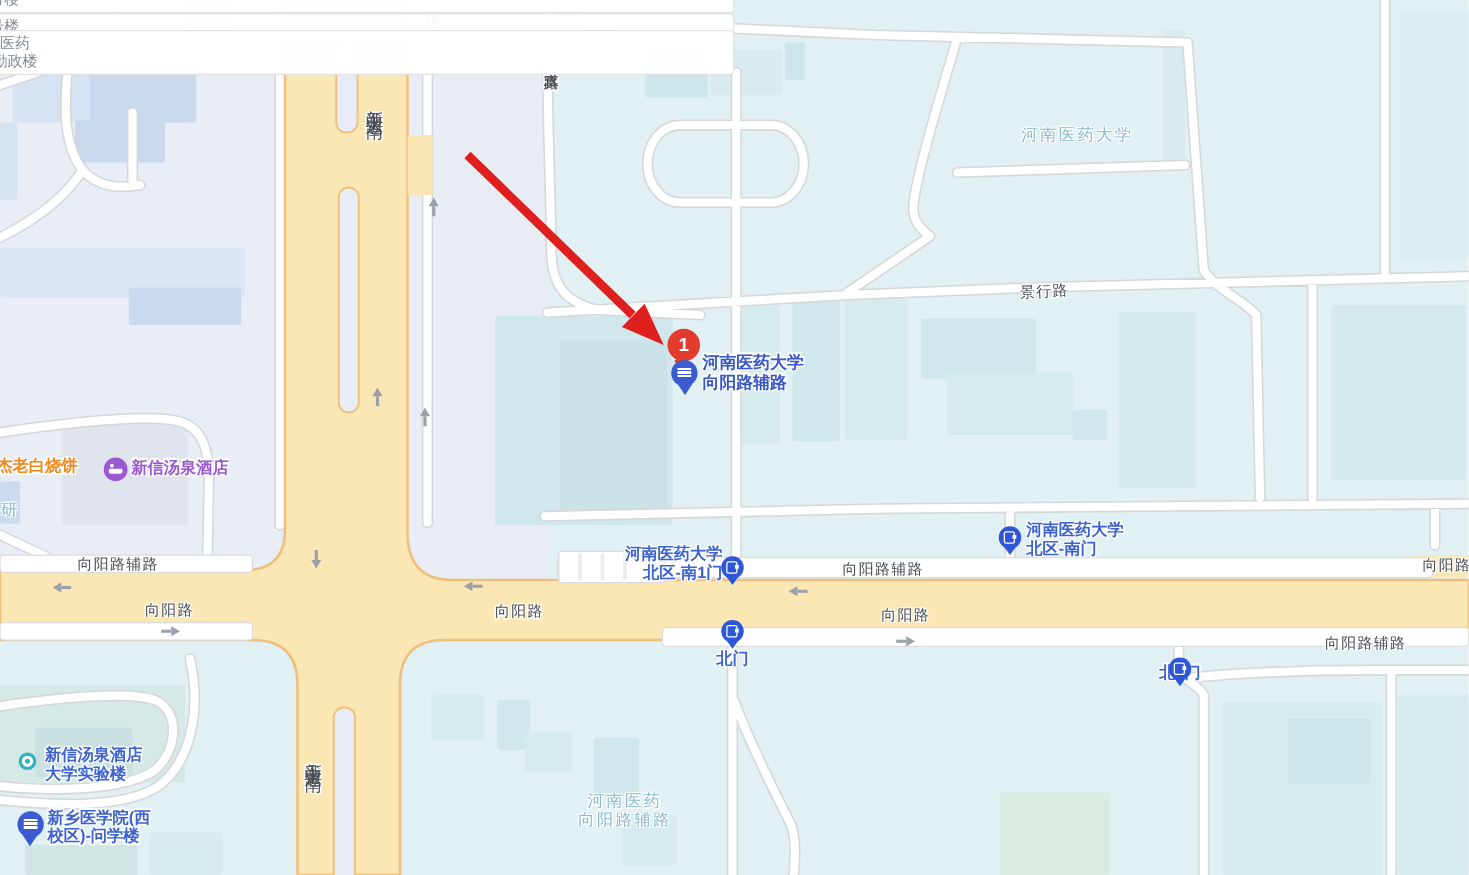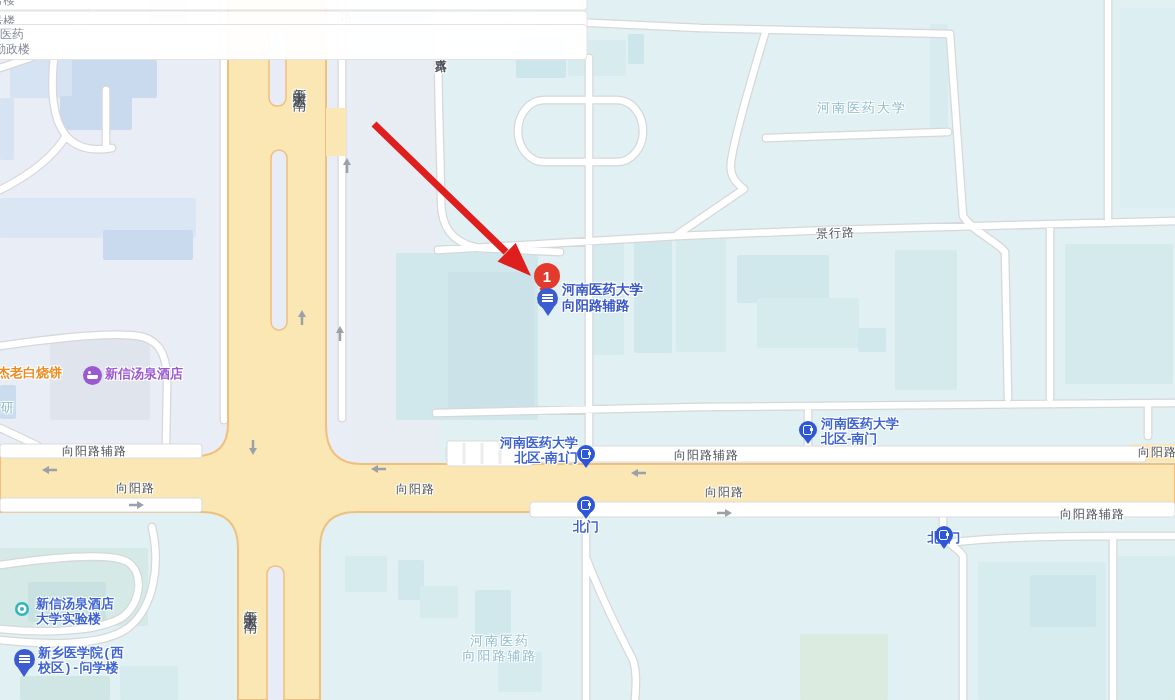--- a/index.html
+++ b/index.html
@@ -236,21 +236,21 @@
       </div>
       <div class="map-icon icon-dot" style="left: 15px; top: 602px;"></div>
       <div class="lbl poi-text" style="left: 36px; top: 596px;">
         <div>新信汤泉酒店</div>
         <div>大学实验楼</div>
       </div>
       <div class="map-icon icon-pin" style="left: 13.5px; top: 648.5px;">
         <span class="glyph-bldg"></span>
         <span class="tail"></span>
       </div>
-      <div class="lbl poi-text" style="left: 38px; top: 646px; font-family: Liberation Mono, monospace;">
+      <div class="lbl poi-text" style="left: 38px; top: 646px;">
         <div>新乡医学院(西</div>
         <div>校区)-问学楼</div>
       </div>
       <div class="map-icon icon-hotel" style="left: 82.5px; top: 365.5px;">
         <span class="glyph-bed"></span>
         <span class="tail"></span>
       </div>
       <div class="lbl poi-text purple" style="left: 105px; top: 366px;">
         <div>新信汤泉酒店</div>
       </div>

